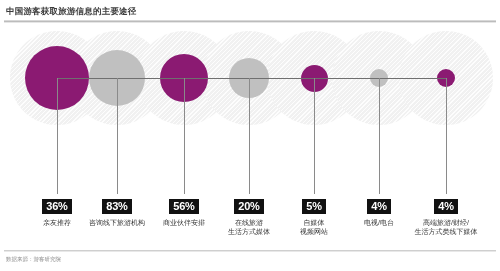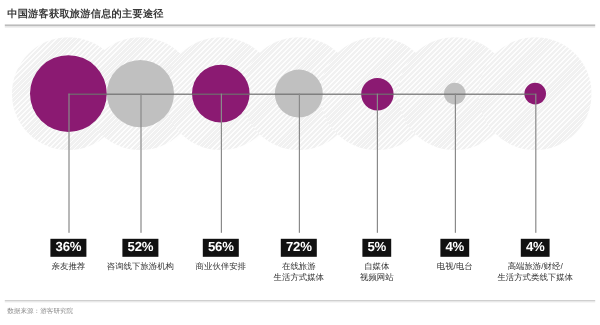--- a/index.html
+++ b/index.html
@@ -105,23 +105,23 @@
       <div class="bubble" style="left: 300.5px; top: 40.5px; width: 27px; height: 27px; background: rgb(139, 26, 114);"></div>
       <div class="drop" style="left: 314px; top: 54px; height: 116px;"></div>
       <div class="bubble" style="left: 370px; top: 45px; width: 18px; height: 18px; background: rgb(192, 192, 192);"></div>
       <div class="drop" style="left: 379px; top: 54px; height: 116px;"></div>
       <div class="bubble" style="left: 437px; top: 45px; width: 18px; height: 18px; background: rgb(139, 26, 114);"></div>
       <div class="drop" style="left: 446px; top: 54px; height: 116px;"></div>
     </div>
 
   <div class="labels" id="labels">
       <div class="col" style="left: 10px; top: 196px; width: 94px;"><span class="badge">36%</span><div class="cap">亲友推荐</div></div>
-      <div class="col" style="left: 70px; top: 196px; width: 94px;"><span class="badge">52%</span><div class="cap">咨询线下旅游机构</div></div>
+      <div class="col" style="left: 70px; top: 196px; width: 94px;"><span class="badge">83%</span><div class="cap">咨询线下旅游机构</div></div>
       <div class="col" style="left: 137px; top: 196px; width: 94px;"><span class="badge">56%</span><div class="cap">商业伙伴安排</div></div>
-      <div class="col" style="left: 202px; top: 196px; width: 94px;"><span class="badge">72%</span><div class="cap">在线旅游
+      <div class="col" style="left: 202px; top: 196px; width: 94px;"><span class="badge">20%</span><div class="cap">在线旅游
 生活方式媒体</div></div>
       <div class="col" style="left: 267px; top: 196px; width: 94px;"><span class="badge">5%</span><div class="cap">自媒体
 视频网站</div></div>
       <div class="col" style="left: 332px; top: 196px; width: 94px;"><span class="badge">4%</span><div class="cap">电视/电台</div></div>
       <div class="col" style="left: 396px; top: 196px; width: 100px;"><span class="badge">4%</span><div class="cap">高端旅游/财经/
 生活方式类线下媒体</div></div>
     </div>
 
   <div class="rule-bot"></div>
   <div class="source">数据来源：游客研究院</div>

